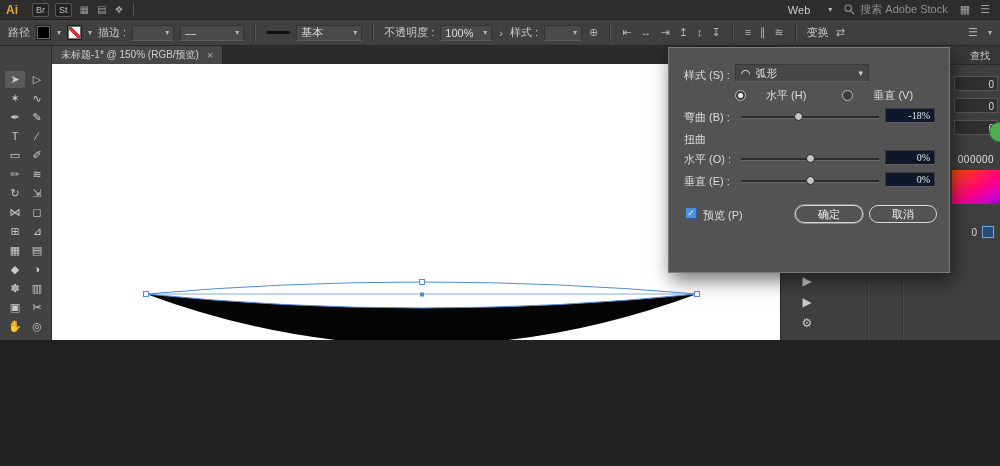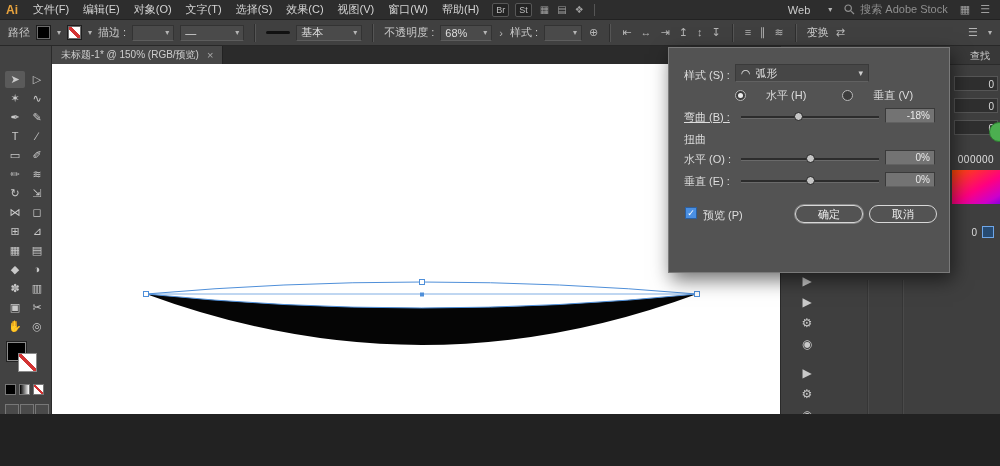--- a/index.html
+++ b/index.html
@@ -1,16 +1,16 @@
 <!DOCTYPE html>
 <html><head>
 <meta charset="utf-8">
 <style>
   html,body{margin:0;padding:0;background:#222;}
-  .app{position:relative;width:1000px;height:414px;background:#3f3f3f;
+  .app{position:relative;width:1000px;height:340px;background:#3f3f3f;
        font-family:"Liberation Sans","DejaVu Sans",sans-serif;overflow:hidden;cursor:default;}
 
   
   .menubar{position:absolute;left:0;top:0;width:100%;height:20px;background:#2d2d2d;
            border-bottom:1px solid #222;display:flex;align-items:center;font-size:11px;color:#d4d4d4;box-sizing:border-box;}
   .ai-logo{color:#e8a33d;font-weight:bold;font-size:12px;padding:0 8px 0 6px;}
   .menus{display:flex;}
   .menu-item{padding:0 7px;white-space:nowrap;}
   .badges{display:flex;align-items:center;}
   .badge{background:#232323;border:1px solid #575757;color:#bdbdbd;font-size:9px;line-height:12px;
@@ -102,49 +102,37 @@
   .dlg-select .sel-caret{margin-left:auto;font-size:9px;color:#cfcfcf;}
   .arc-glyph{color:#e0e0e0;font-size:11px;}
   .radio-row{position:absolute;left:66px;top:40px;display:flex;align-items:center;gap:20px;}
   .radio{width:11px;height:11px;border-radius:50%;border:1px solid #b9b9b9;background:#3c3c3c;
          box-sizing:border-box;position:relative;display:inline-block;}
   .radio.checked::after{content:"";position:absolute;left:2px;top:2px;width:5px;height:5px;border-radius:50%;background:#ececec;}
   .rgap{margin-left:16px;}
   .slider{position:absolute;left:72px;width:138px;height:2px;background:#2c2c2c;border-bottom:1px solid #6a6a6a;}
   .thumb{position:absolute;top:-4px;width:9px;height:9px;border-radius:50%;background:#c6c6c6;
          border:1px solid #222;box-sizing:border-box;margin-left:-4px;}
-  .valbox{position:absolute;left:216px;width:50px;height:15px;background:#737373;border:1px solid #3a3a3a;
-          border-bottom-color:#616161;color:#e8e8e8;font-size:10px;text-align:right;padding:1px 4px;box-sizing:border-box;}
+  .valbox{position:absolute;left:216px;width:50px;height:15px;background:#0f172a;border:1px solid #3a3a3a;
+          border-bottom-color:#616161;color:#e8e8e8;font-size:10px;text-align:right;padding:1px 4px;box-sizing:border-box;font-family:Liberation Serif, serif;}
   .dlg-check{position:absolute;left:16px;top:159px;width:12px;height:12px;background:#4a8fe2;
              border:1px solid #2c5f9e;color:#fff;font-size:9px;line-height:11px;text-align:center;box-sizing:border-box;}
   .dlg-checklabel{position:absolute;left:34px;top:160px;}
   .pill{position:absolute;top:157px;width:68px;height:18px;border:1px solid #d8d8d8;border-radius:10px;
         color:#f0f0f0;font-size:11px;line-height:16px;text-align:center;background:transparent;box-sizing:border-box;}
   .pill.ok{left:126px;box-shadow:0 0 0 1px #8a8a8a;border-radius:9px;}
   .pill.cancel{left:200px;}
 </style>
 </head>
 <body>
 
 <div class="app">
 
   <div class="menubar">
     <span class="ai-logo">Ai</span>
-    <div class="menus">
-
-    <span class="menu-item">文件(F)</span>
-        <span class="menu-item">编辑(E)</span>
-        <span class="menu-item">对象(O)</span>
-        <span class="menu-item">文字(T)</span>
-        <span class="menu-item">选择(S)</span>
-        <span class="menu-item">效果(C)</span>
-        <span class="menu-item">视图(V)</span>
-        <span class="menu-item">窗口(W)</span>
-        <span class="menu-item">帮助(H)</span>
-      </div>
     <div class="badges">
 
     <span class="badge">Br</span>
         <span class="badge">St</span>
       </div>
     <div class="app-icons">
 
     <span class="app-icon">▦</span>
         <span class="app-icon">▤</span>
         <span class="app-icon">❖</span>
@@ -186,21 +174,21 @@
     </span>
     <span class="cb-sep"></span>
     <span class="brush-line"></span>
     <span class="cb-select" style="width:66px;">
       <span>基本</span>
       <span class="caret" style="margin-left:auto;">▾</span>
     </span>
     <span class="cb-sep"></span>
     <span>不透明度 :</span>
     <span class="cb-select" style="width:52px;">
-      <span>68%</span>
+      <span>100%</span>
       <span class="caret" style="margin-left:auto;">▾</span>
     </span>
     <span class="cb-icon">›</span>
     <span>样式 :</span>
     <span class="cb-select" style="width:38px;">
       <span class="caret" style="margin-left:auto;">▾</span>
     </span>
     <span class="cb-icon">⊕</span>
     <span class="cb-sep"></span>
     <span style="display:flex;gap:7px;">
@@ -338,21 +326,21 @@
         <span class="sel-caret">▾</span>
       </div>
 
       <div class="radio-row">
         <span class="radio checked"></span>
         <span>水平 (H)</span>
         <span class="radio rgap"></span>
         <span>垂直 (V)</span>
       </div>
 
-      <span class="dlg-label" style="top:62px;text-decoration:underline;">弯曲 (B) :</span>
+      <span class="dlg-label" style="top:62px;">弯曲 (B) :</span>
       <div class="slider" style="top:68px;">
         <span class="thumb" style="left:41%;"></span>
       </div>
       <div class="valbox" style="top:60px;">-18%</div>
 
       <span class="dlg-label" style="top:84px;">扭曲</span>
 
       <span class="dlg-label" style="top:104px;">水平 (O) :</span>
       <div class="slider" style="top:110px;">
         <span class="thumb" style="left:50%;"></span>

